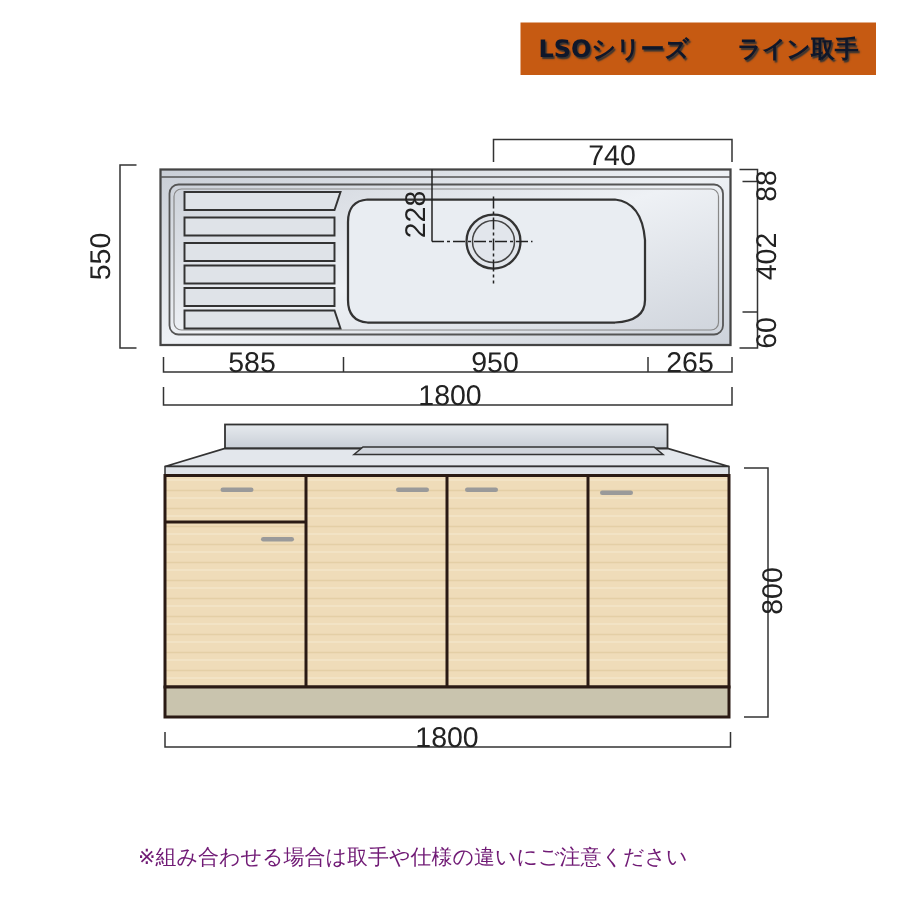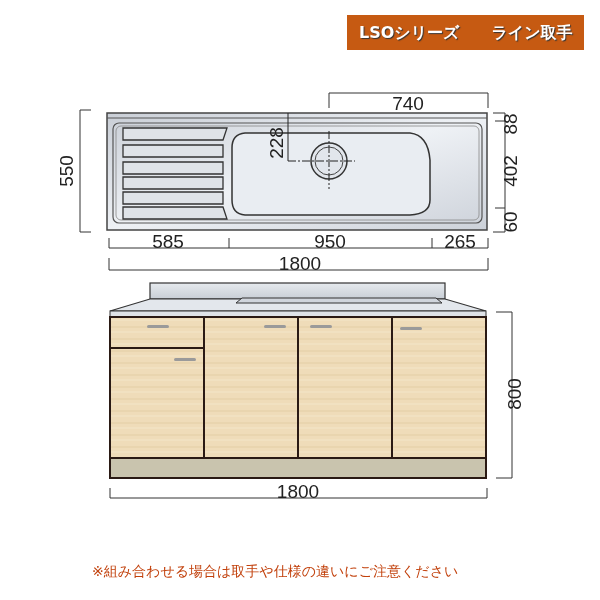--- a/index.html
+++ b/index.html
@@ -1,20 +1,20 @@
 <!DOCTYPE html>
 <html><head>
 <meta charset="utf-8">
 <style>
   html,body{margin:0;padding:0;background:#fff;}
   body{width:600px;height:600px;position:relative;overflow:hidden;font-family:"Liberation Sans",sans-serif;}
-  .header-badge{position:absolute;left:347px;top:15px;width:237px;height:35px;background:#C65A12;color:#ffffff;font-weight:bold;font-size:16px;line-height:35px;padding-left:12px;box-sizing:border-box;text-shadow:1px 1px 1px #333;white-space:pre;font-family:"DejaVu Sans",sans-serif;}
+  .header-badge{position:absolute;left:347px;top:15px;width:237px;height:35px;background:#C65A12;color:#0f172a;font-weight:bold;font-size:16px;line-height:35px;padding-left:12px;box-sizing:border-box;text-shadow:1px 1px 1px #333;white-space:pre;font-family:"DejaVu Sans",sans-serif;}
   svg{position:absolute;left:0;top:0;}
   .dim{font-family:"Liberation Sans",sans-serif;font-size:19px;fill:#222;}
-  .note{position:absolute;left:92px;top:563px;font-size:14px;color:#c2410c;font-family:"DejaVu Sans",sans-serif;white-space:nowrap;}
+  .note{position:absolute;left:92px;top:563px;font-size:14px;color:#701a75;font-family:"DejaVu Sans",sans-serif;white-space:nowrap;}
 </style>
 </head>
 <body>
 
 <div class="header-badge">LSOシリーズ　　ライン取手</div>
 
 <svg width="600" height="600" viewBox="0 0 600 600">
   <defs>
     <linearGradient id="steel" x1="0" y1="0" x2="1" y2="1">
       <stop offset="0" stop-color="#c9ced6"></stop>

